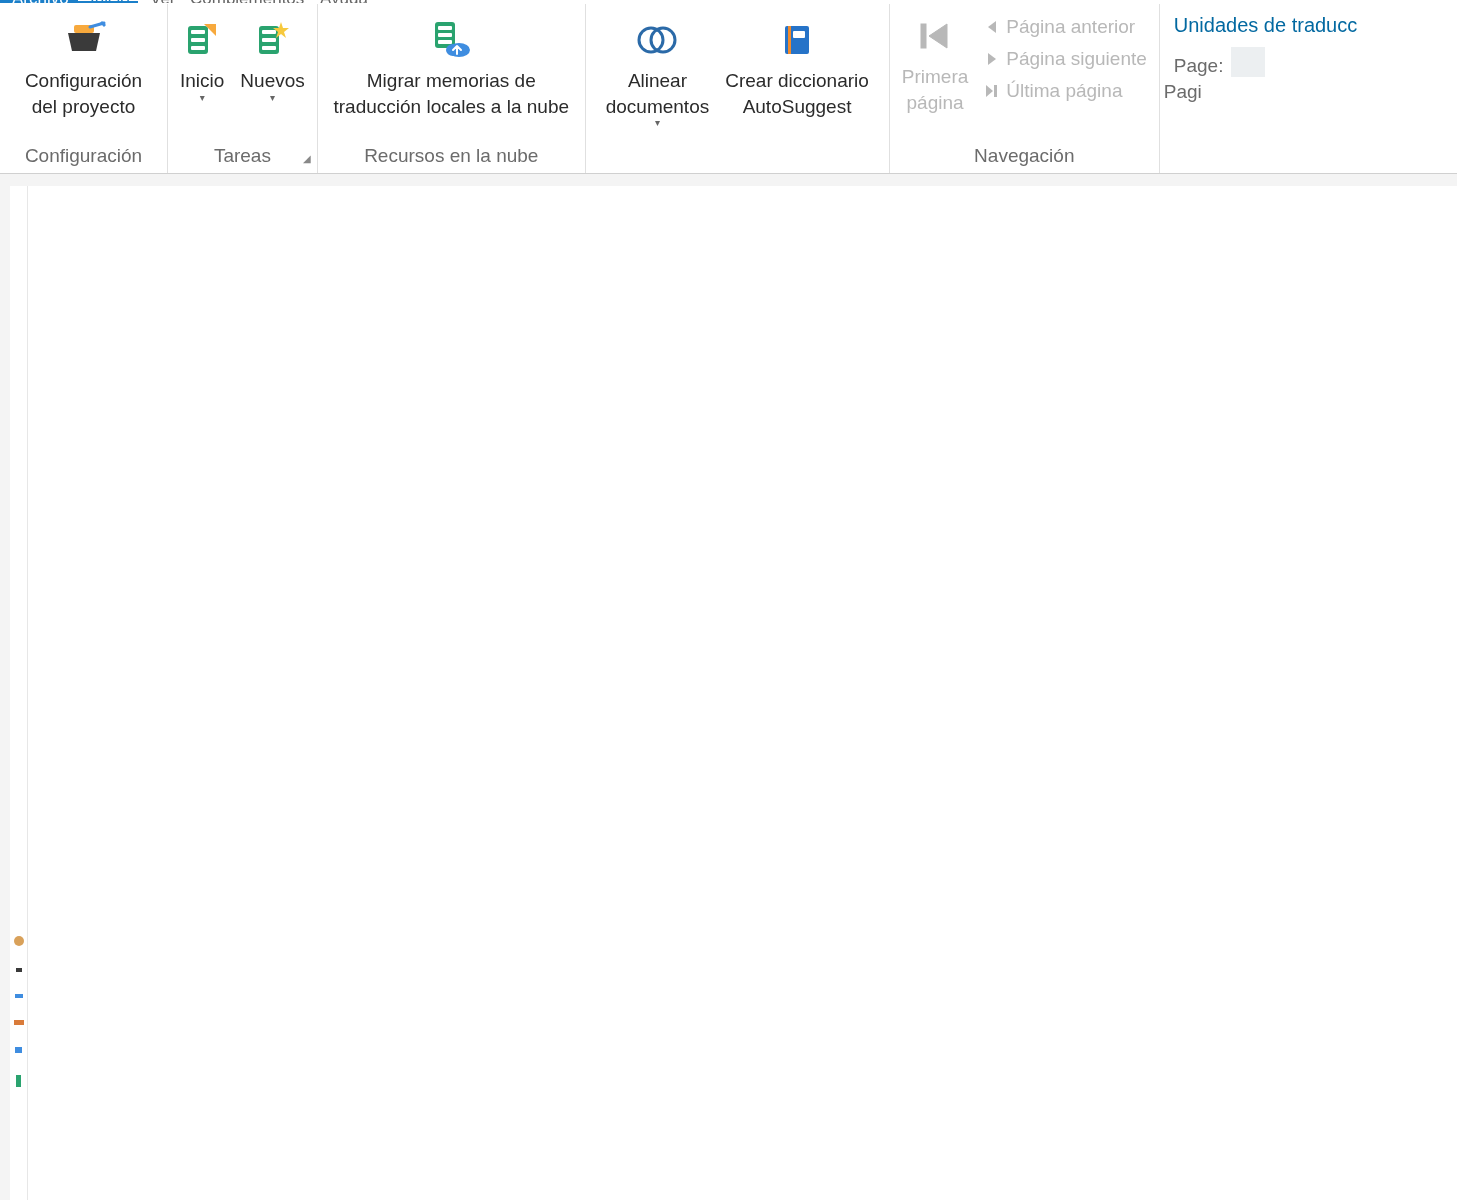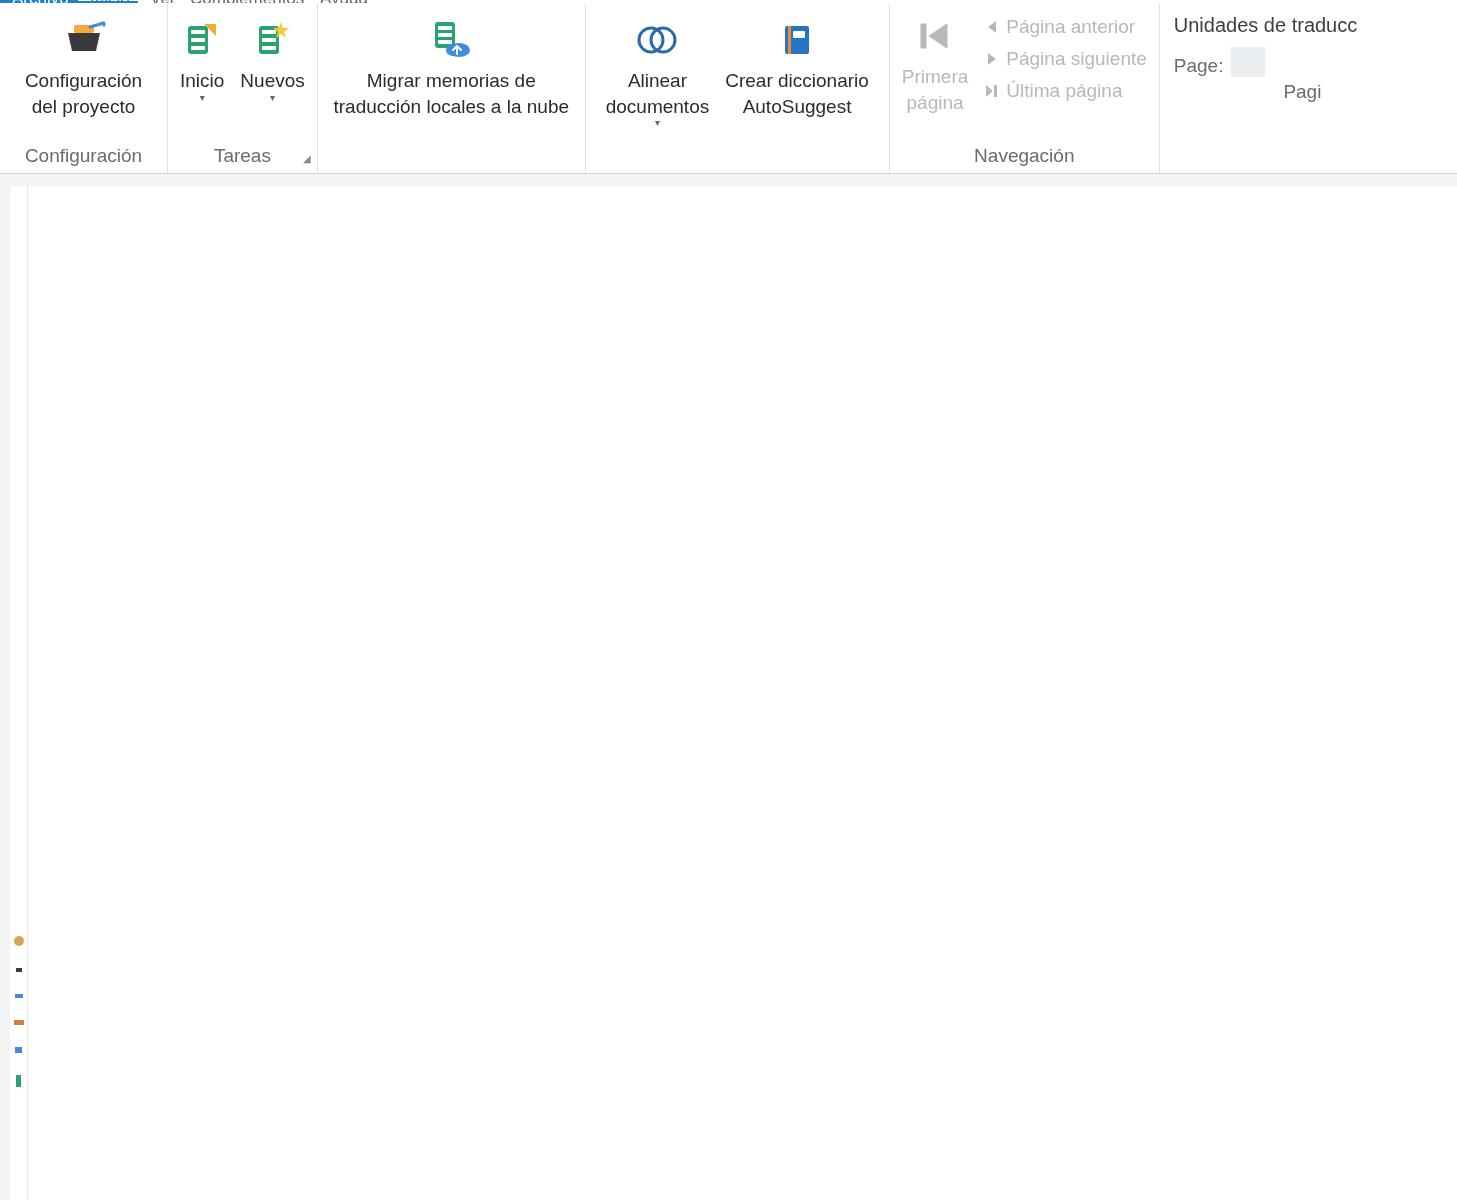--- a/index.html
+++ b/index.html
@@ -148,21 +148,21 @@
   
   .page-group-body {
     display: flex;
     flex-direction: column;
     align-items: flex-start;
     padding: 4px 10px 0 10px;
     gap: 10px;
   }
   .units-title {
     font-size: 20px;
-    color: #404040;
+    color: #0369a1;
     white-space: nowrap;
   }
   .page-row {
     display: flex;
     align-items: flex-end;
     gap: 8px;
     font-size: 19px;
     color: #6b6b6b;
   }
   .page-input {
@@ -276,20 +276,21 @@
             <rect x="7" y="20" width="14" height="4" rx="1" fill="#fff"></rect>
             <ellipse cx="28" cy="30" rx="11" ry="7" fill="#3f8de0"></ellipse>
             <ellipse cx="22" cy="30" rx="7" ry="6" fill="#3f8de0"></ellipse>
             <path d="M26 34 L26 26 M22 30 L26 26 L30 30" stroke="#fff" stroke-width="2" fill="none" stroke-linecap="round" stroke-linejoin="round"></path>
           </svg>
         </span>
         <span class="label">Migrar memorias de
 traducción locales a la nube</span>
       </div>
     </div>
+    <div class="ribbon-group-title">Recursos en la nube</div>
   </div>
 
   <div class="ribbon-group" style="min-width:304px">
     <div class="ribbon-group-body">
       <div class="big-button">
         <span class="icon-slot">
           <svg width="40" height="36" viewBox="0 0 40 36">
             <circle cx="14" cy="18" r="12" fill="none" stroke="#2b6aa8" stroke-width="3"></circle>
             <circle cx="26" cy="18" r="12" fill="none" stroke="#2b6aa8" stroke-width="3"></circle>
           </svg>
@@ -356,21 +357,21 @@
   </div>
 
   <div class="ribbon-group" style="border-right:none; flex:1; padding-right:0">
     <div class="page-group-body">
       <div class="units-title">Unidades de traducc</div>
       <div class="page-row">
         <span>Page:</span>
         <input class="page-input" type="text" value="" style="">
       </div>
     </div>
-    <div class="ribbon-group-title" style="text-align:center; padding-right:16px">Pagi</div>
+    <div class="ribbon-group-title" style="text-align:left; padding-right:16px">Pagi</div>
   </div>
 
 </div>
 
 <div class="workspace">
   <div class="gutter">
     <span class="mini-icon" style="background:#d9a15a;border-radius:50%"></span>
     <span class="mini-icon" style="background:#3a3a3a;width:6px;height:4px"></span>
     <span class="mini-icon" style="background:#3f8de0;width:8px;height:4px"></span>
     <span class="mini-icon" style="background:#d97b3a;width:10px;height:5px"></span>

